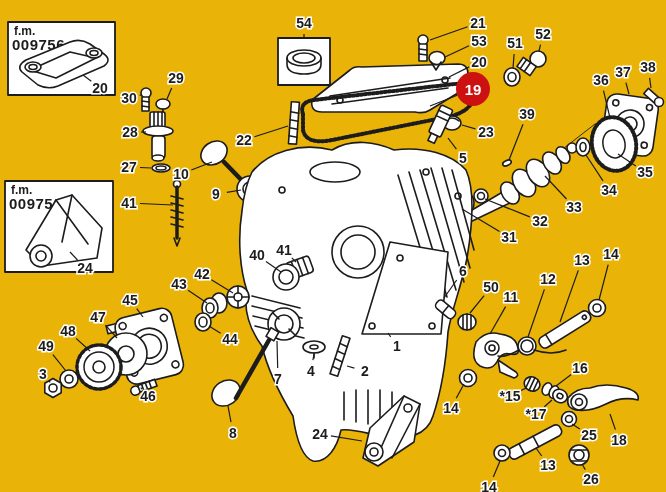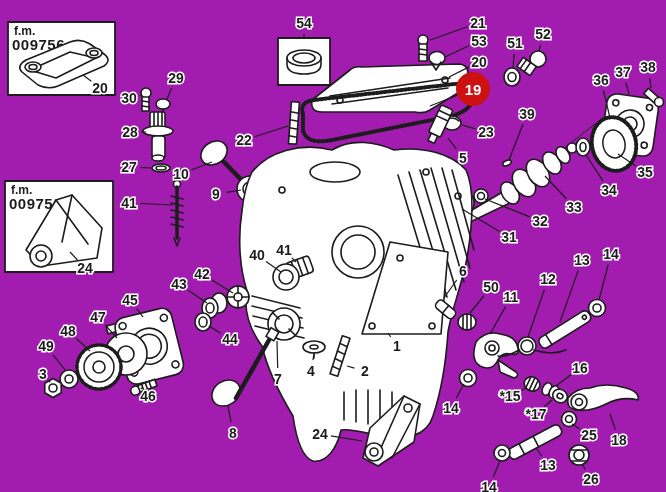--- a/index.html
+++ b/index.html
@@ -1,16 +1,16 @@
 <!DOCTYPE html>
 <html><head>
 <meta charset="utf-8">
 <style>
   html,body{margin:0;padding:0;background:#ffffff;}
-  .stage{position:relative;width:666px;height:492px;background:#a21caf;overflow:hidden;
+  .stage{position:relative;width:666px;height:492px;background:#eab308;overflow:hidden;
          font-family:"Liberation Sans",sans-serif;}
   svg{display:block;}
   .callout{font:700 14px "Liberation Sans",sans-serif;fill:#1c1c1c;text-anchor:middle;
            dominant-baseline:central;paint-order:stroke;stroke:#ffffff;stroke-width:3px;}
   .badge-text{fill:#ffffff;stroke:none;font-size:15px;}
   .leader{stroke:#1c1c1c;stroke-width:1.2;fill:none;}
   .fm-small{font:700 12px "Liberation Sans",sans-serif;fill:#1c1c1c;}
   .fm-big{font:700 15px "Liberation Sans",sans-serif;fill:#1c1c1c;letter-spacing:0.5px;}
 </style>
 </head>

